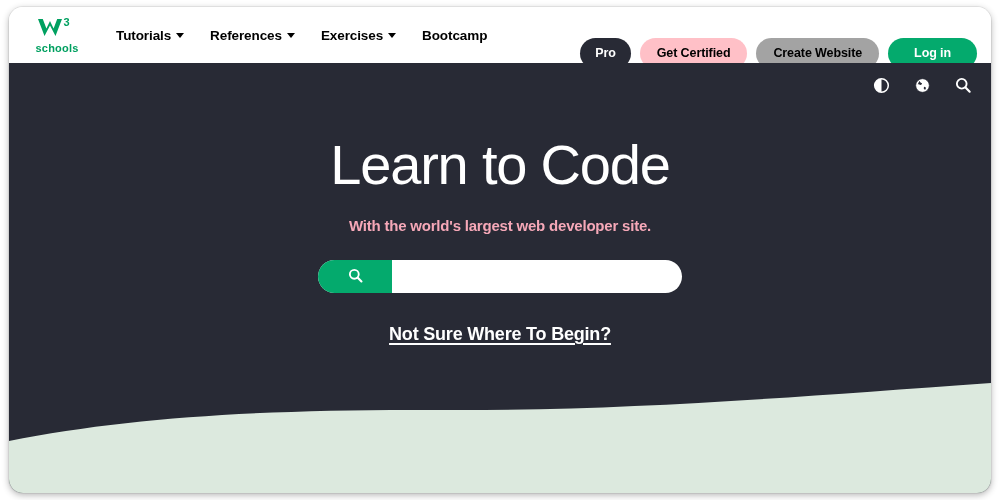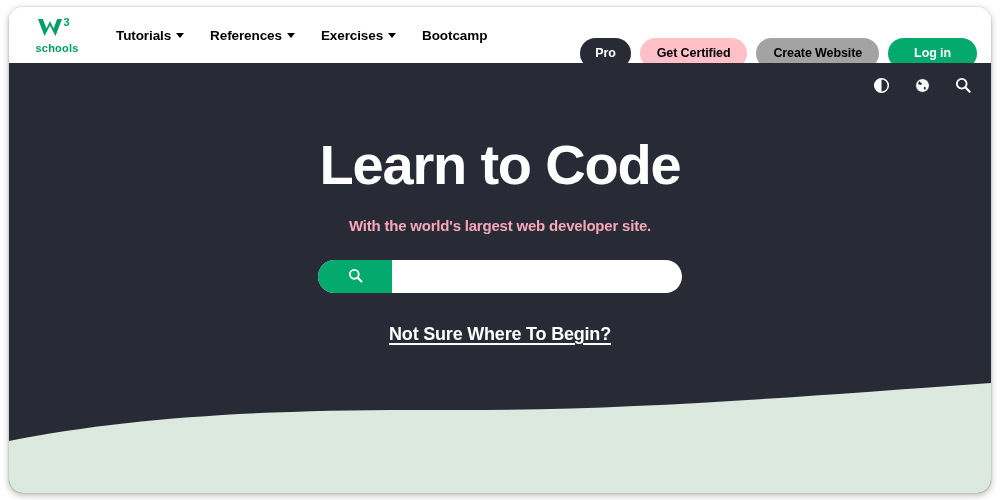--- a/index.html
+++ b/index.html
@@ -151,21 +151,21 @@
   .hero-inner {
     position: absolute;
     left: 0; top: 0;
     width: 982px;
     text-align: center;
     padding-top: 74px;
   }
   .hero-title {
     font-size: 56px;
     line-height: 1;
-    font-weight: 700;
+    font-weight: 400;
     color: #ffffff;
     letter-spacing: -1.2px;
   }
   .hero-sub {
     margin-top: 24px;
     font-size: 15px;
     font-weight: 700;
     color: #F6A8B8;
     letter-spacing: -0.2px;
   }

